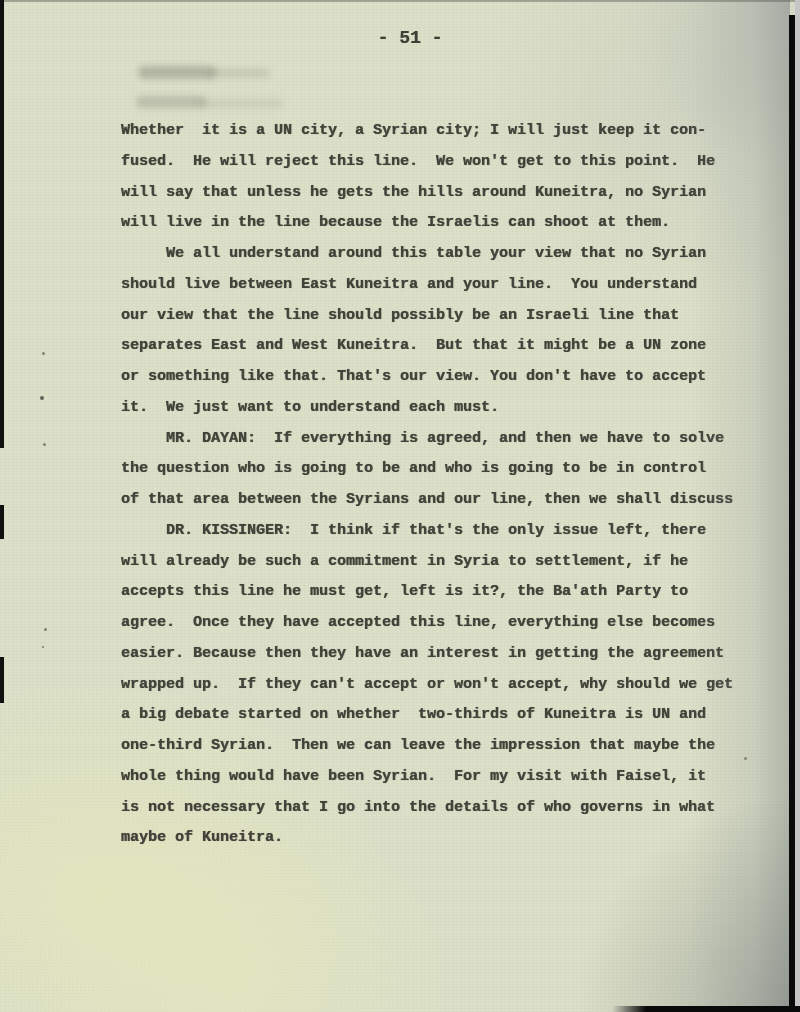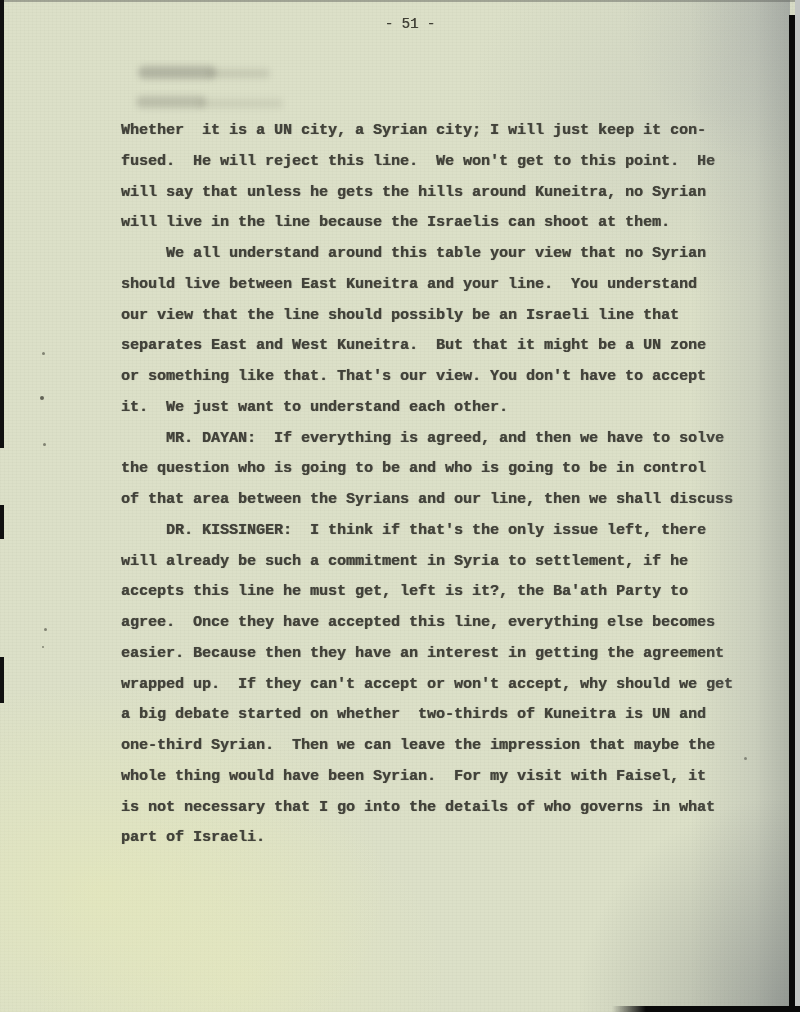--- a/index.html
+++ b/index.html
@@ -53,24 +53,24 @@
     position: absolute; left: 612px; top: 1006px; width: 188px; height: 6px;
     background: linear-gradient(to right, rgba(10,10,10,0), #0a0a0a 18%);
   }
   .edge-left-dash { position: absolute; left: 0; width: 4px; background: #101010; }
   .edge-left-dash.d1 { top: 0;     height: 448px; }
   .edge-left-dash.d2 { top: 505px; height: 34px;  }
   .edge-left-dash.d3 { top: 657px; height: 46px;  }
 
   .page-number {
     position: absolute;
-    left: 110px; top: 16px; width: 600px;
+    left: 110px; top: 28px; width: 600px;
     text-align: center;
-    font-size: 14px;
-    font-weight: normal;
+    font-size: 18px;
+    font-weight: bold;
     color: #3f3f35;
     white-space: pre;
     text-shadow: 0.4px 0.4px 0.6px rgba(63,63,53,0.75);
   }
 
   .smudge { position: absolute; pointer-events: none; border-radius: 8px; filter: blur(3px); }
   .smudge.s1  { left: 138px; top: 66px;  width: 78px; height: 13px; background: rgba(104,104,94,0.35); }
   .smudge.s1b { left: 208px; top: 69px;  width: 62px; height: 9px;  background: rgba(118,118,106,0.20); }
   .smudge.s2  { left: 136px; top: 96px;  width: 70px; height: 12px; background: rgba(108,108,98,0.28); }
   .smudge.s2b { left: 198px; top: 99px;  width: 85px; height: 9px;  background: rgba(118,118,106,0.15); }
@@ -117,35 +117,35 @@
   <div class="text-body">
       <div class="line">Whether  it is a UN city, a Syrian city; I will just keep it con-</div>
       <div class="line">fused.  He will reject this line.  We won't get to this point.  He</div>
       <div class="line">will say that unless he gets the hills around Kuneitra, no Syrian</div>
       <div class="line">will live in the line because the Israelis can shoot at them.</div>
       <div class="line indent">We all understand around this table your view that no Syrian</div>
       <div class="line">should live between East Kuneitra and your line.  You understand</div>
       <div class="line">our view that the line should possibly be an Israeli line that</div>
       <div class="line">separates East and West Kuneitra.  But that it might be a UN zone</div>
       <div class="line">or something like that. That's our view. You don't have to accept</div>
-      <div class="line">it.  We just want to understand each other.</div>
+      <div class="line">it.  We just want to understand each must.</div>
       <div class="line indent">MR. DAYAN:  If everything is agreed, and then we have to solve</div>
       <div class="line">the question who is going to be and who is going to be in control</div>
       <div class="line">of that area between the Syrians and our line, then we shall discuss</div>
       <div class="line indent">DR. KISSINGER:  I think if that's the only issue left, there</div>
       <div class="line">will already be such a commitment in Syria to settlement, if he</div>
       <div class="line">accepts this line he must get, left is it?, the Ba'ath Party to</div>
       <div class="line">agree.  Once they have accepted this line, everything else becomes</div>
       <div class="line">easier. Because then they have an interest in getting the agreement</div>
       <div class="line">wrapped up.  If they can't accept or won't accept, why should we get</div>
       <div class="line">a big debate started on whether  two-thirds of Kuneitra is UN and</div>
       <div class="line">one-third Syrian.  Then we can leave the impression that maybe the</div>
       <div class="line">whole thing would have been Syrian.  For my visit with Faisel, it</div>
       <div class="line">is not necessary that I go into the details of who governs in what</div>
-      <div class="line">part of Israeli.</div>
+      <div class="line">maybe of Kuneitra.</div>
     </div>
 
   <div class="shade-right"></div>
   <div class="shade-corner-top"></div>
   <div class="shade-corner-bottom"></div>
   <div class="edge-top"></div>
   <div class="edge-right-black"></div>
   <div class="edge-right-outer"></div>
   <div class="edge-bottom-black"></div>
   <div class="edge-left-dash d1"></div>

